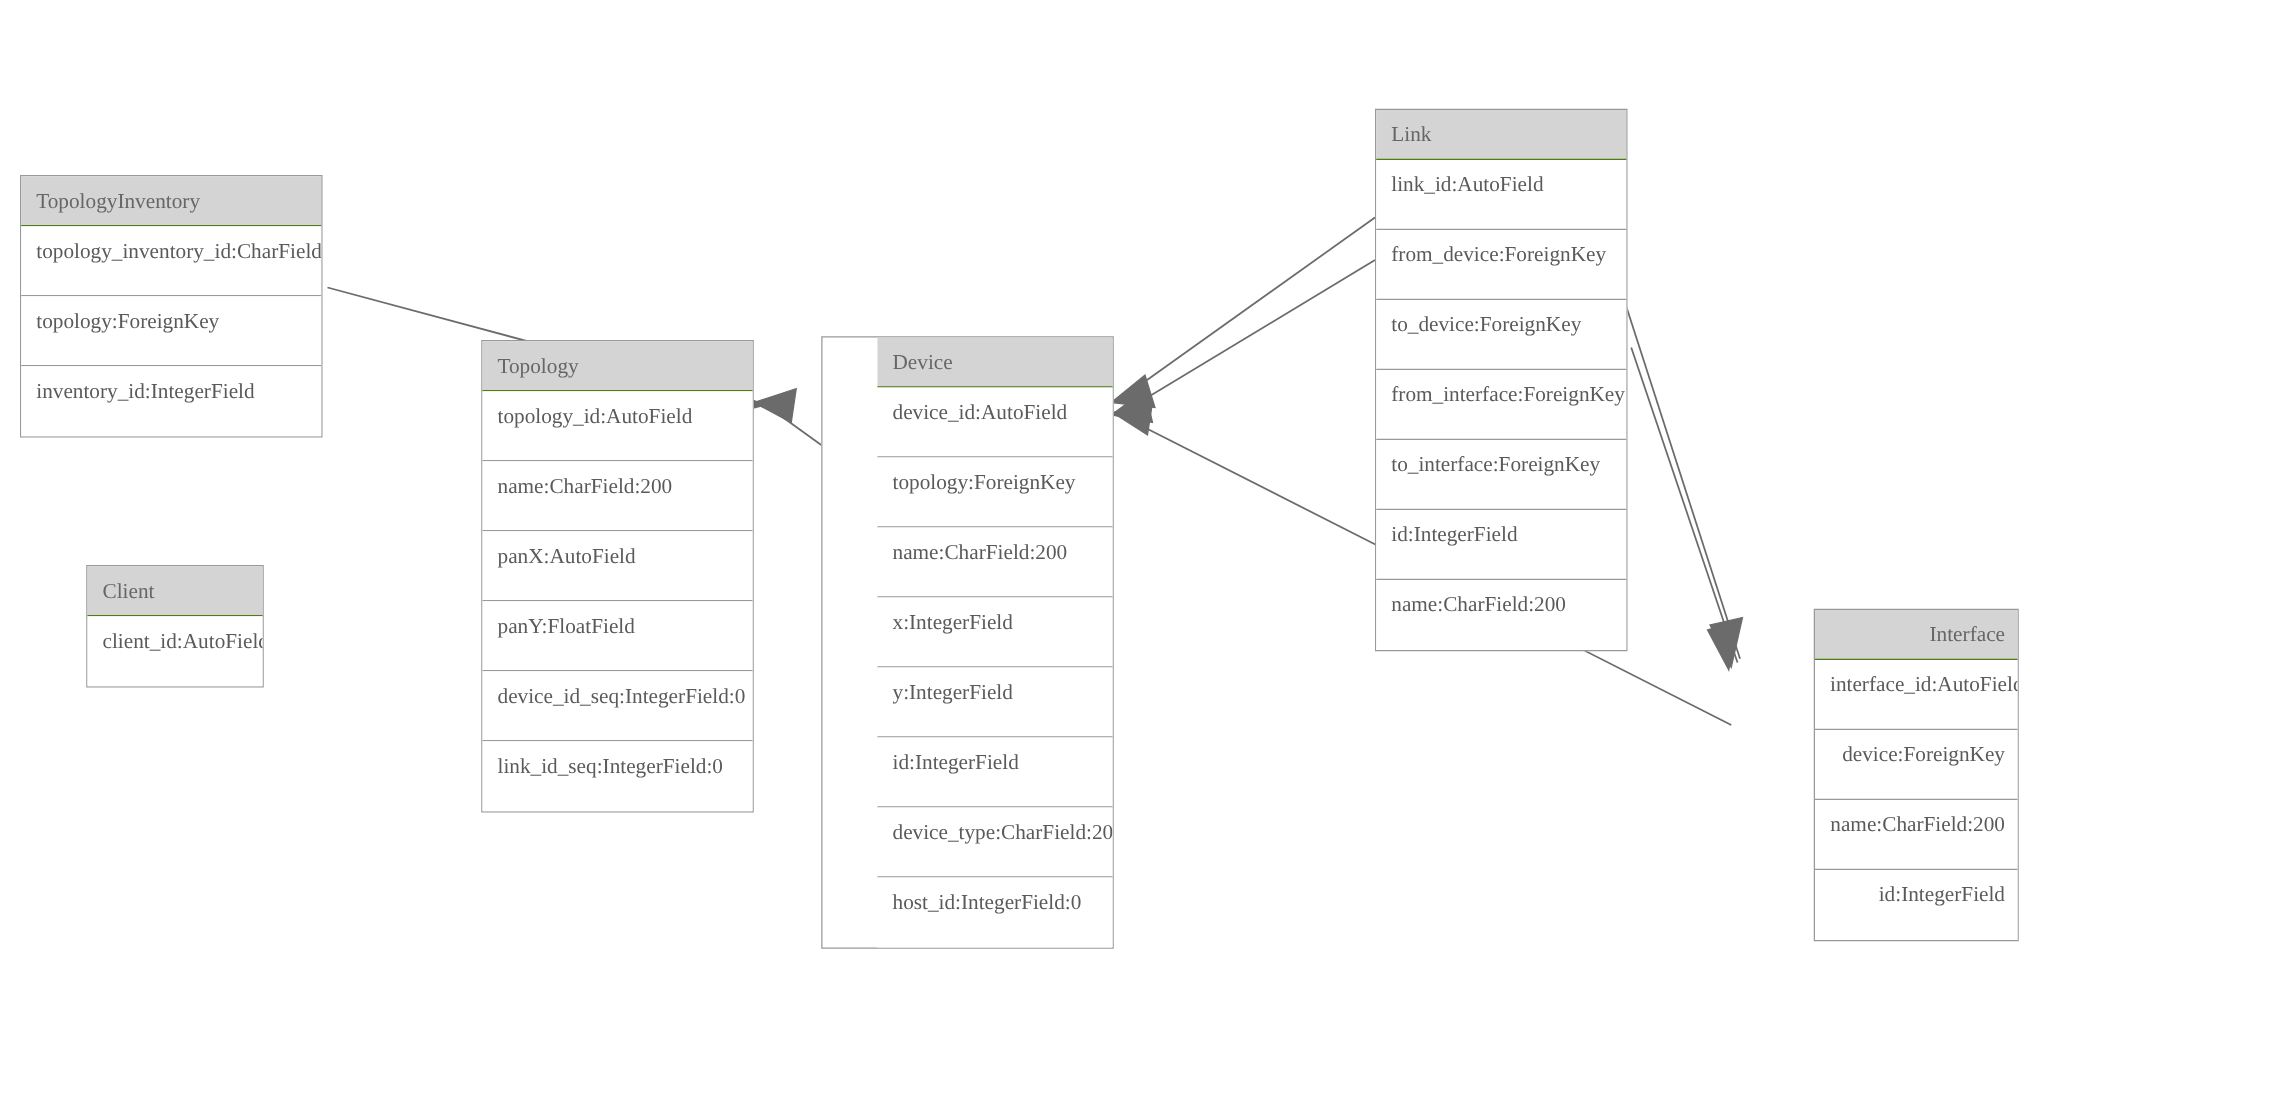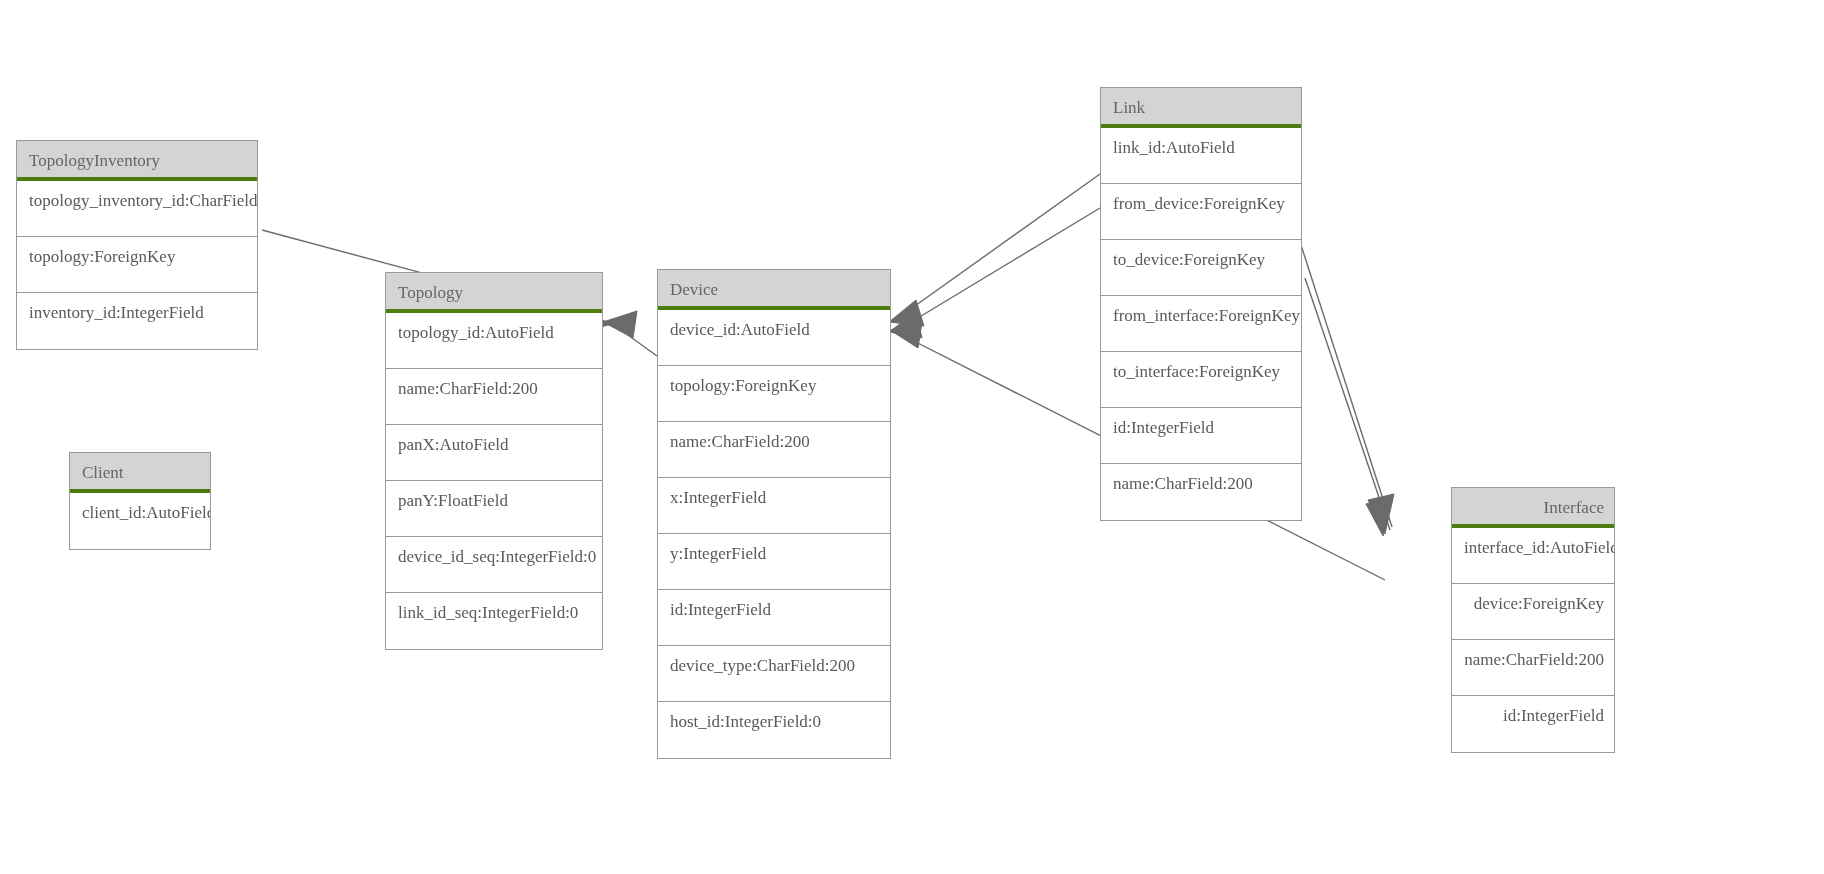--- a/index.html
+++ b/index.html
@@ -27,21 +27,21 @@
   .entity {
     position: absolute;
     box-sizing: border-box;
     border: 1px solid #999999;
     background: #ffffff;
     border-collapse: collapse;
   }
   .entity-title {
     box-sizing: border-box;
     background: #d4d4d4;
-    border-bottom: 4px solid #4d7c0f;
+    border-bottom: 1px solid #4d7c0f;
     color: #666666;
     font-size: 17px;
     line-height: 40px;
     height: 40px;
     padding: 0 10px 0 12px;
     white-space: nowrap;
     overflow: hidden;
   }
   .entity-field {
     box-sizing: border-box;
@@ -108,21 +108,21 @@
         <div class="entity-field">name:CharField:200</div>
         <div class="entity-field">panX:AutoField</div>
         <div class="entity-field">panY:FloatField</div>
         <div class="entity-field">device_id_seq:IntegerField:0</div>
         <div class="entity-field">link_id_seq:IntegerField:0</div>
       </div>
       <div class="entity" style="left: 69px; top: 452px; width: 142px;">
         <div class="entity-title">Client</div>
         <div class="entity-field">client_id:AutoField</div>
       </div>
-      <div class="entity" style="left: 657px; top: 269px; width: 234px;">
+      <div class="entity" style="left: 657px; top: 269px; width: 234px; padding-left: 44px;">
         <div class="entity-title">Device</div>
         <div class="entity-field">device_id:AutoField</div>
         <div class="entity-field">topology:ForeignKey</div>
         <div class="entity-field">name:CharField:200</div>
         <div class="entity-field">x:IntegerField</div>
         <div class="entity-field">y:IntegerField</div>
         <div class="entity-field">id:IntegerField</div>
         <div class="entity-field">device_type:CharField:200</div>
         <div class="entity-field">host_id:IntegerField:0</div>
       </div>

